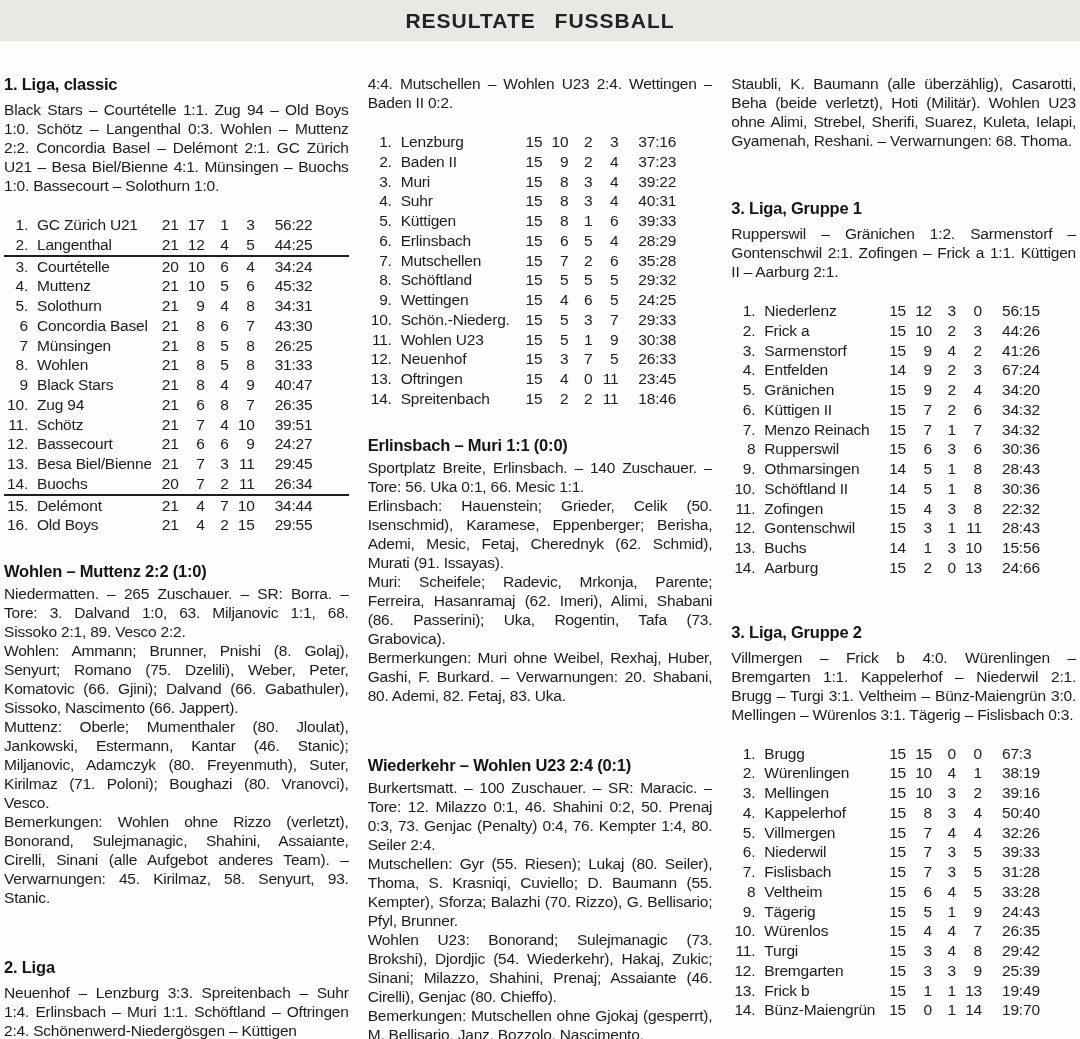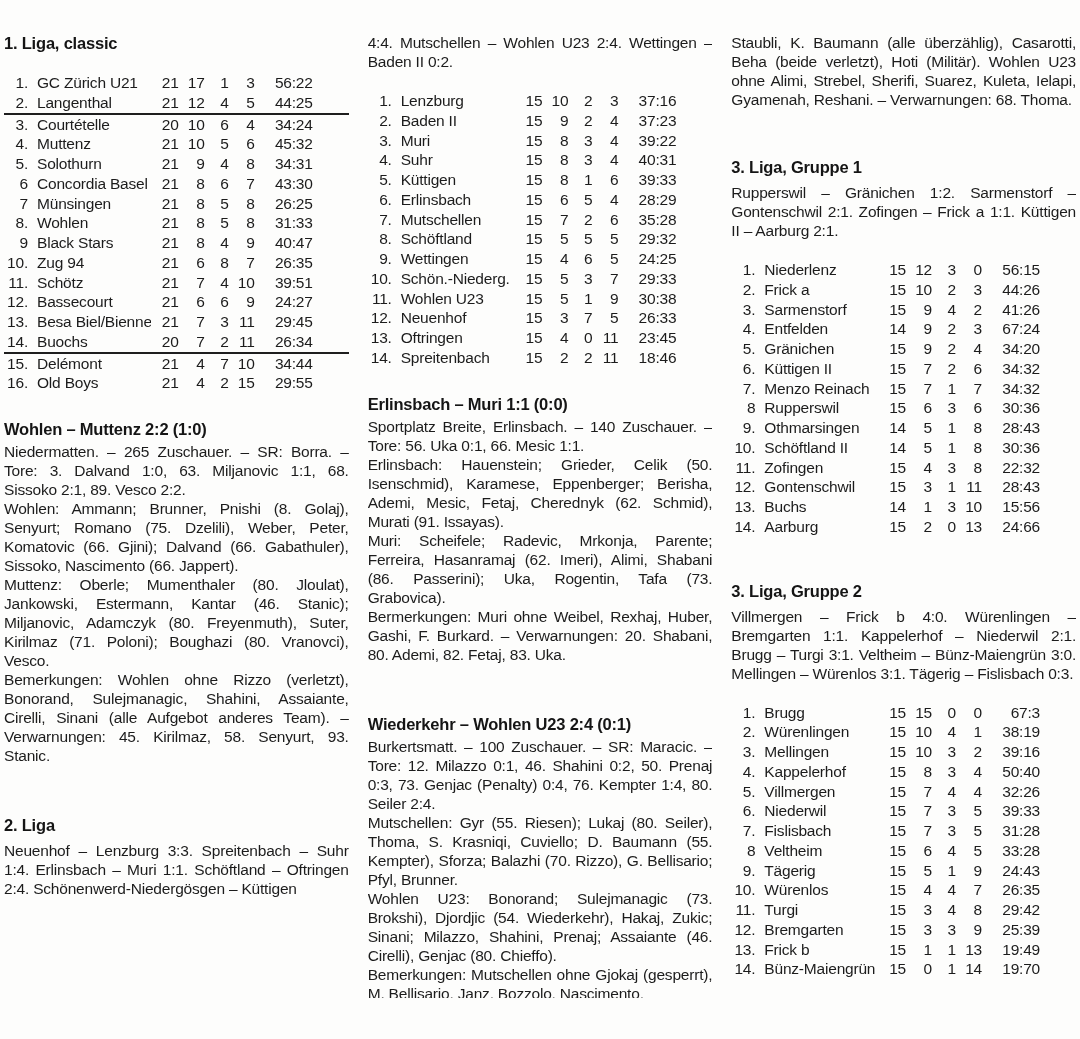--- a/index.html
+++ b/index.html
@@ -48,30 +48,34 @@
   .trow{
     display:grid;
     grid-template-columns:24px 1fr 28px 26px 24px 26px 58px 36px;
     font-size:15.5px;line-height:19.75px;letter-spacing:-0.2px;
     white-space:nowrap;
   }
   .trow.rule{border-bottom:2px solid #1e1e1e;}
   .c-rank{text-align:right;}
   .c-team{text-align:left;padding-left:9px;overflow:hidden;}
   .c-num{text-align:right;}
-  .c-goals{text-align:right;margin-left:20px;}
+  .c-goals{text-align:left;margin-left:20px;}
   .c-pts{text-align:right;padding-left:42px;}
 </style>
 </head>
 <body>
 
 <div class="page">
+  <div class="band">
+    <h1>RESULTATE  FUSSBALL</h1>
+  </div>
   <div class="cols">
     <div class="col">
         <h2 class="league-heading">1. Liga, classic</h2>
+        <p class="para">Black Stars – Courtételle 1:1. Zug 94 – Old Boys 1:0. Schötz – Langenthal 0:3. Wohlen – Muttenz 2:2. Concordia Basel – Delémont 2:1. GC Zürich U21 – Besa Biel/Bienne 4:1. Münsingen – Buochs 1:0. Bassecourt – Solothurn 1:0.</p>
         <div class="league-table">
           <div class="trow">
             <span class="c-rank">1.</span>
             <span class="c-team">GC Zürich U21</span>
             <span class="c-num">21</span>
             <span class="c-num">17</span>
             <span class="c-num">1</span>
             <span class="c-num">3</span>
             <span class="c-goals">56:22</span>
             <span class="c-pts">52</span>

